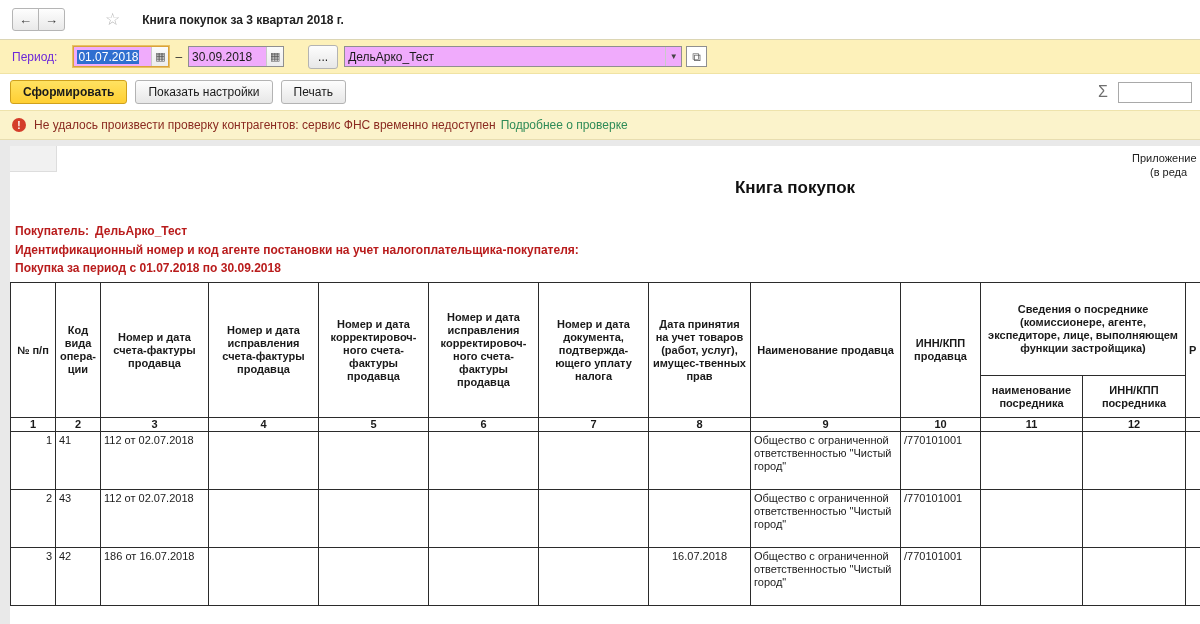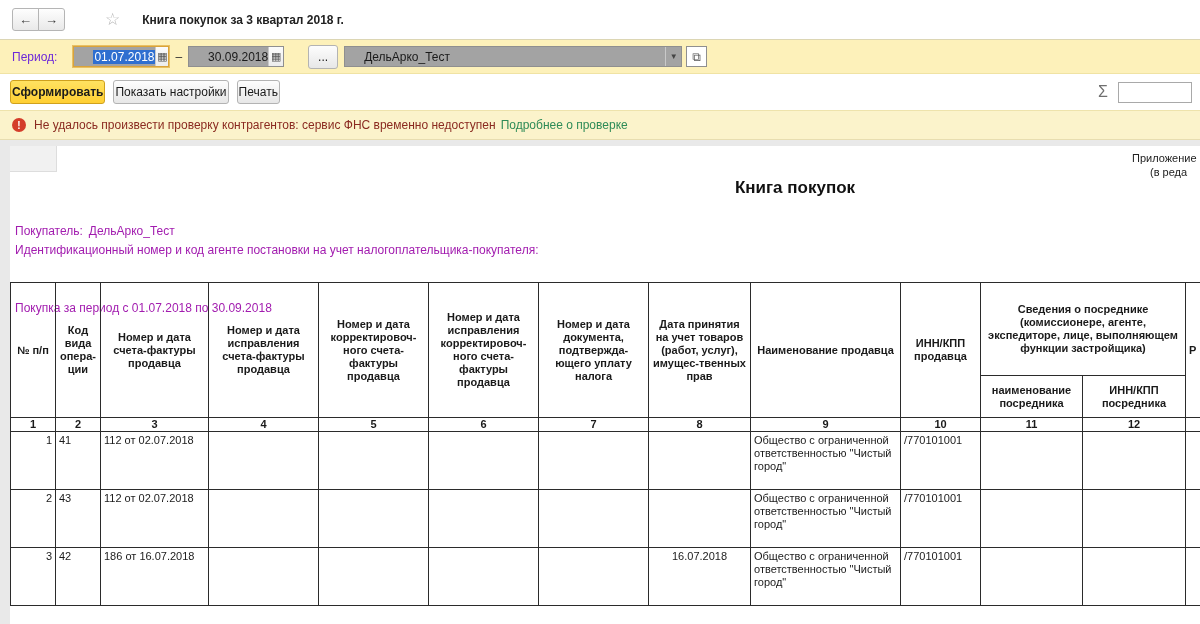--- a/index.html
+++ b/index.html
@@ -24,36 +24,36 @@
   .star { color: #b7b7b7; font-size: 17px; margin: 0 8px 0 40px; }
   .wnd-title { font-weight: bold; font-size: 12px; color: #222; margin-left: 14px; }
 
   
   .period-row {
     height: 34px; background: #fdf1ba; border-bottom: 1px solid #f0e3a4;
     display: flex; align-items: center; padding: 0 12px;
   }
   .lbl { color: #6d28d9; margin-right: 16px; }
   .field {
-    height: 21px; background: #a3a3a3; border: 1px solid #8f8f8f;
-    display: flex; align-items: center; font-size: 12px; padding-left: 19px;
+    height: 21px; background: #f0abfc; border: 1px solid #8f8f8f;
+    display: flex; align-items: center; font-size: 12px; padding-left: 3px;
   }
   .field.date { width: 96px; }
   .field.date.focused { border-color: #d9a33a; box-shadow: 0 0 0 1px #e9c063; }
   .sel-text { background: #2f6fd0; color: #fff; padding: 0 1px; }
   .cal {
     margin-left: auto; width: 17px; height: 100%; display: flex; align-items: center;
     justify-content: center; color: #555; font-size: 11px; border-left: 1px solid #c9c9c9;
     background: linear-gradient(#fbfbfb,#ececec); cursor: pointer;
   }
   .dash { margin: 0 6px; color: #333; }
   .btn {
     height: 24px; border: 1px solid #b3b3b3; border-radius: 3px;
     background: linear-gradient(#fdfdfd,#e7e7e7); color: #1a1a1a;
-    padding: 0 1px; font-size: 12px; display: inline-flex; align-items: center; cursor: pointer;
+    padding: 0 12px; font-size: 12px; display: inline-flex; align-items: center; cursor: pointer;
     font-family: inherit;
   }
   .btn.small { padding: 0 9px; margin-left: 24px; }
   .field.combo { width: 338px; margin-left: 6px; }
   .combo-arrow {
     margin-left: auto; width: 16px; text-align: center; color: #444;
     font-size: 8px; border-left: 1px solid #c9c9c9; align-self: stretch;
     display: flex; align-items: center; justify-content: center; cursor: pointer;
   }
   .icon-btn {
@@ -94,24 +94,24 @@
     position: absolute; left: 0; top: 0; width: 47px; height: 26px;
     background: #f1f1f1; border-right: 1px solid #ddd; border-bottom: 1px solid #ddd;
   }
   .appendix { position: absolute; font-size: 11px; color: #222; white-space: nowrap; }
   .appendix.l1 { left: 1122px; top: 6px; }
   .appendix.l2 { left: 1140px; top: 20px; }
   .report-title {
     position: absolute; top: 32px; left: 0; width: 1570px; text-align: center;
     font-size: 17px; font-weight: bold; color: #111;
   }
-  .meta { position: absolute; left: 5px; font-size: 12px; color: #a21caf; white-space: nowrap; }
+  .meta { position: absolute; left: 5px; font-size: 12px; color: #b91c1c; white-space: nowrap; font-weight: bold; }
   .meta.buyer  { top: 78px; }
   .meta.idline { top: 97px; }
-  .meta.period { top: 115px; margin-top: 40px; }
+  .meta.period { top: 115px; }
   .meta .val { margin-left: 6px; }
 
   
   .tbl-wrap { position: absolute; left: 0; top: 136px; }
   table.book { border-collapse: collapse; table-layout: fixed; width: 1215px; }
   table.book th, table.book td {
     border: 1px solid #2b2b2b; font-size: 11px; line-height: 13px;
     padding: 2px 3px; overflow: hidden;
   }
   table.book th { font-weight: bold; text-align: center; vertical-align: middle; }

